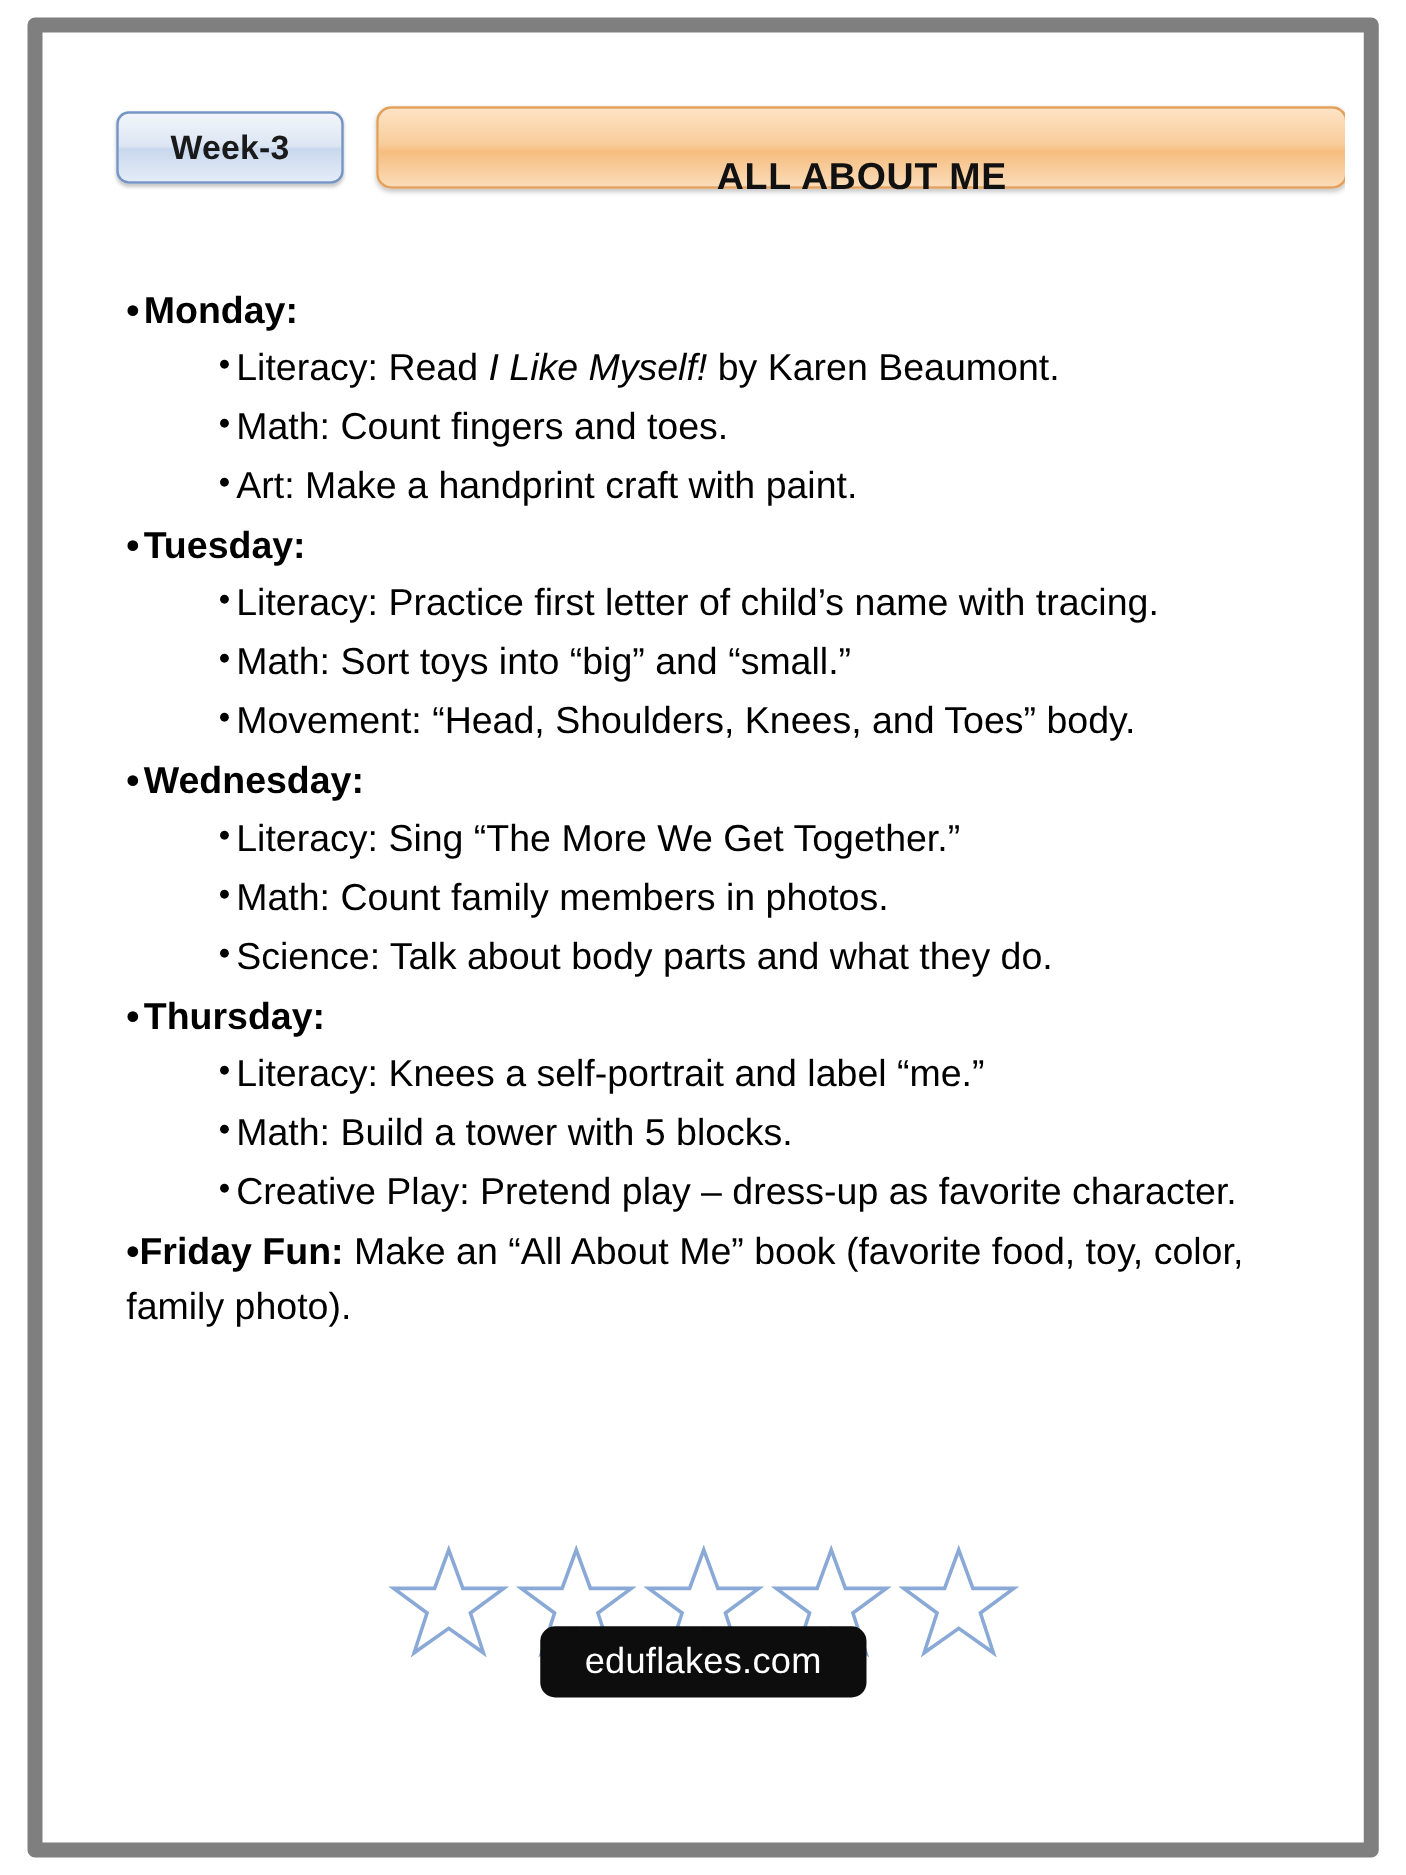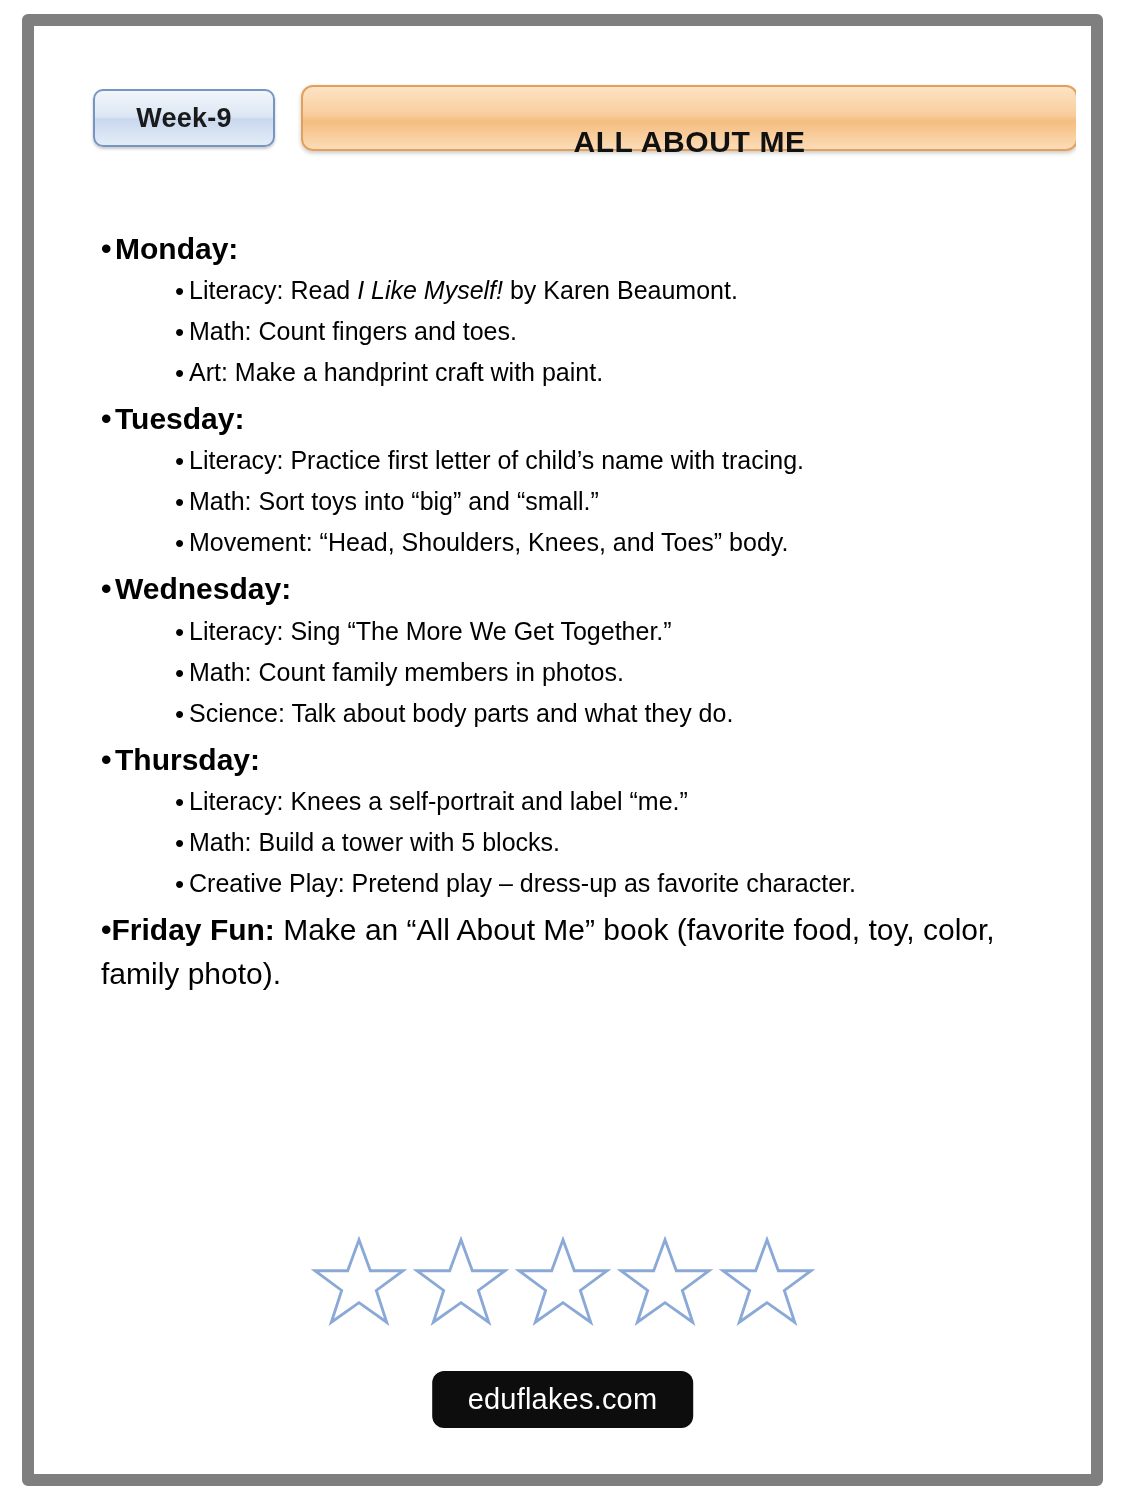--- a/index.html
+++ b/index.html
@@ -129,21 +129,21 @@
   .sub-list li .dash {
     flex: 0 0 88px;
     text-align: left;
     padding-left: 74px;
     box-sizing: border-box;
     font-size: 26px;
     line-height: 1.5;
   }
   .sub-list li .txt {
     flex: 1 1 auto;
-    font-size: 25px;
+    font-size: 30px;
     line-height: 1.5;
   }
   .friday {
     margin-top: 2px;
     font-size: 30px;
     line-height: 1.46;
   }
   .friday .lead {
     font-weight: bold;
     margin-top: 36px;
@@ -163,39 +163,39 @@
     justify-content: center;
     gap: 6px;
   }
   .stars svg {
     display: block;
   }
   .footer-badge {
     position: absolute;
     left: 50%;
     transform: translateX(-50%);
-    top: 1330px;
+    top: 1260px;
     background: #0d0d0d;
     color: #ffffff;
     border-radius: 12px;
     padding: 12px 36px;
     font-size: 29px;
     letter-spacing: 0.2px;
   }
 </style>
 </head>
 <body>
 
 <div class="page">
   <div class="frame-outer">
     <div class="frame-inner">
 
       <div class="header">
         <div class="week-badge">
-          <span>Week-9</span>
+          <span>Week-3</span>
         </div>
         <div class="title-bar">
           <span>ALL ABOUT ME</span>
         </div>
       </div>
 
       <div class="content">
 
         <div class="day-line">
           <span class="bullet-dot">•</span>

